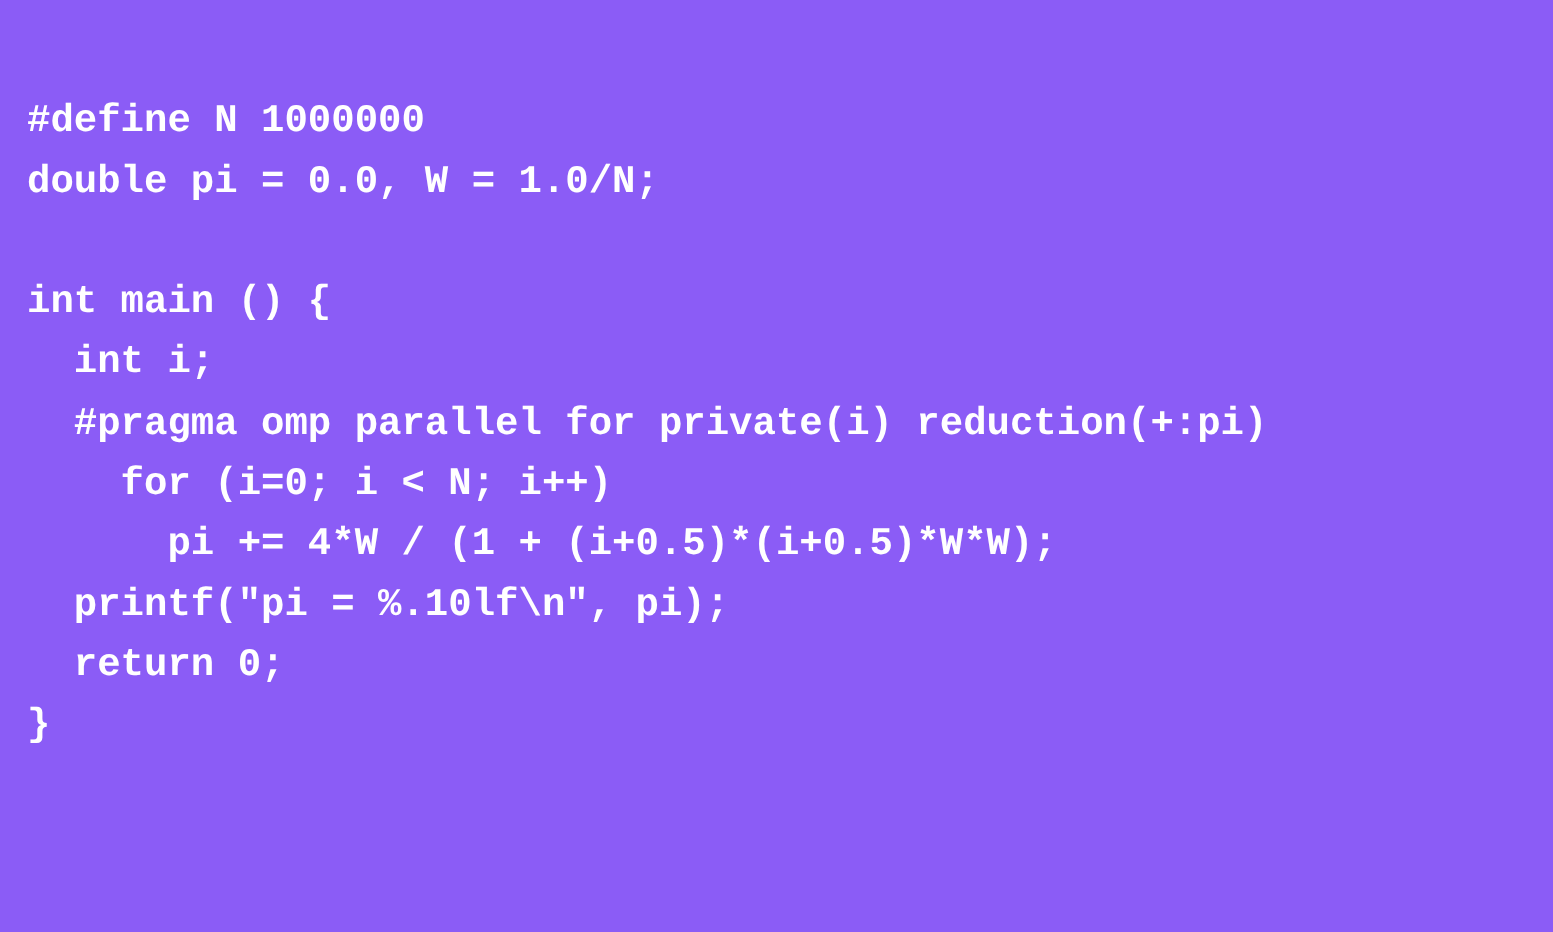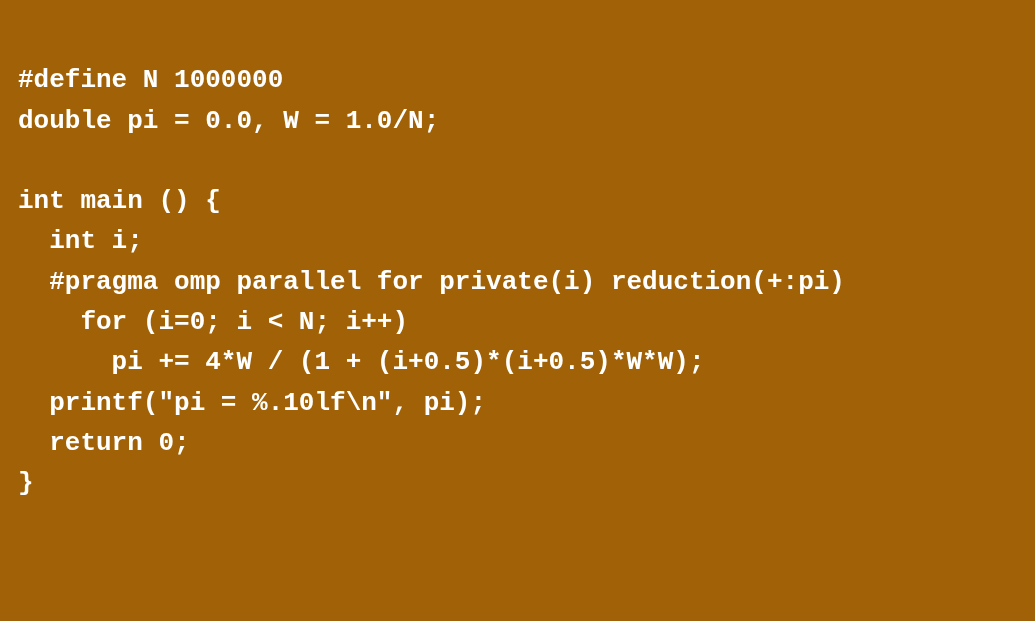--- a/index.html
+++ b/index.html
@@ -12,21 +12,21 @@
       background-color: #0a0a0a;
       width: 1035px;
       height: 621px;
       overflow: hidden;
       display: flex;
       align-items: flex-start;
       justify-content: flex-start;
     }
 
     .code-container {
-      background-color: #a16207;
+      background-color: #8b5cf6;
       width: 1035px;
       height: 621px;
       padding: 20px 20px 20px 18px;
       font-family: 'Courier New', Courier, monospace;
       font-size: 26px;
       font-weight: bold;
       color: #ffffff;
       line-height: 1.55;
       white-space: pre;
     }

